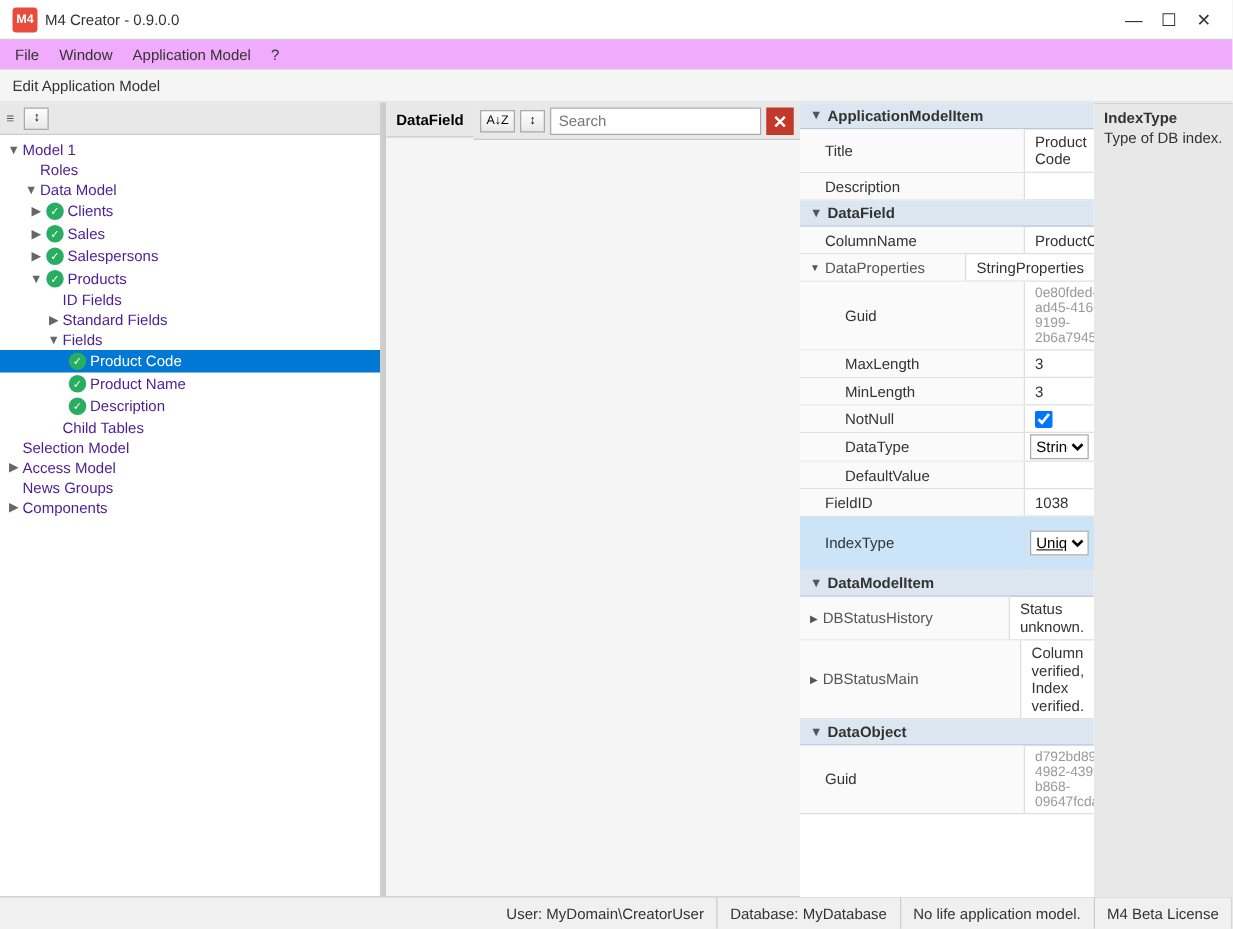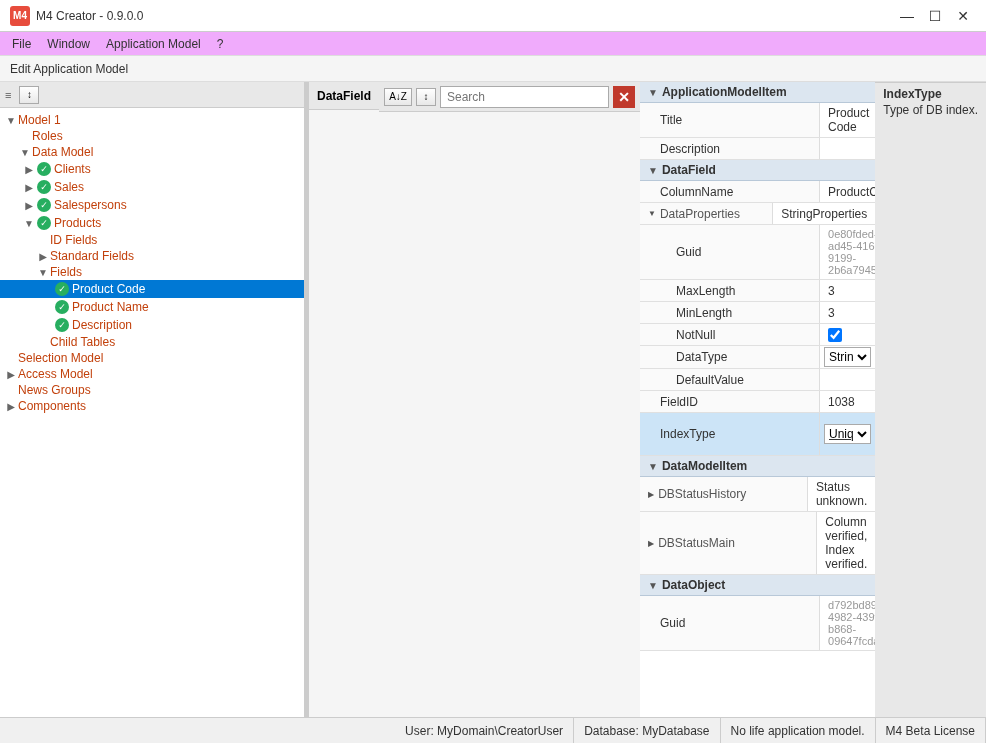--- a/index.html
+++ b/index.html
@@ -30,21 +30,21 @@
     .left-panel-scroll { flex: 1; overflow-y: auto; padding: 4px 0; }
     
     
     .tree-node { display: flex; align-items: center; padding: 1px 0; cursor: pointer; white-space: nowrap; }
     .tree-node.selected { background: #0078d4; color: white; }
     .tree-node.selected .node-text { color: white; }
     .tree-indent { display: inline-block; }
     .tree-toggle { width: 14px; display: inline-flex; align-items: center; justify-content: center; font-size: 10px; color: #666; cursor: pointer; }
     .node-icon { width: 16px; height: 16px; display: inline-flex; align-items: center; justify-content: center; margin-right: 2px; }
     .check-icon { width: 14px; height: 14px; border-radius: 50%; background: #27ae60; display: flex; align-items: center; justify-content: center; color: white; font-size: 9px; }
-    .node-text { font-size: 12px; color: #c2410c; }
+    .node-text { font-size: 12px; color: #4c1d95; }
 
     
     .right-panel { flex: 1; background: #f5f5f5; display: flex; flex-direction: row; overflow: hidden; }
     .right-panel-header { background: #e8e8e8; border-bottom: 1px solid #ccc; padding: 4px 8px; font-weight: bold; font-size: 12px; height: 28px; display: flex; align-items: center; }
     .right-panel-toolbar { background: #e8e8e8; border-bottom: 1px solid #ccc; padding: 3px 5px; display: flex; align-items: center; gap: 4px; height: 30px; }
     .search-input { flex: 1; height: 22px; border: 1px solid #aaa; padding: 2px 6px; font-size: 12px; background: white; }
     .clear-btn { width: 22px; height: 22px; border: none; background: #c0392b; color: white; cursor: pointer; display: flex; align-items: center; justify-content: center; font-size: 14px; font-weight: bold; }
 
     
     .prop-grid { flex: 1; overflow-y: auto; background: white; }

